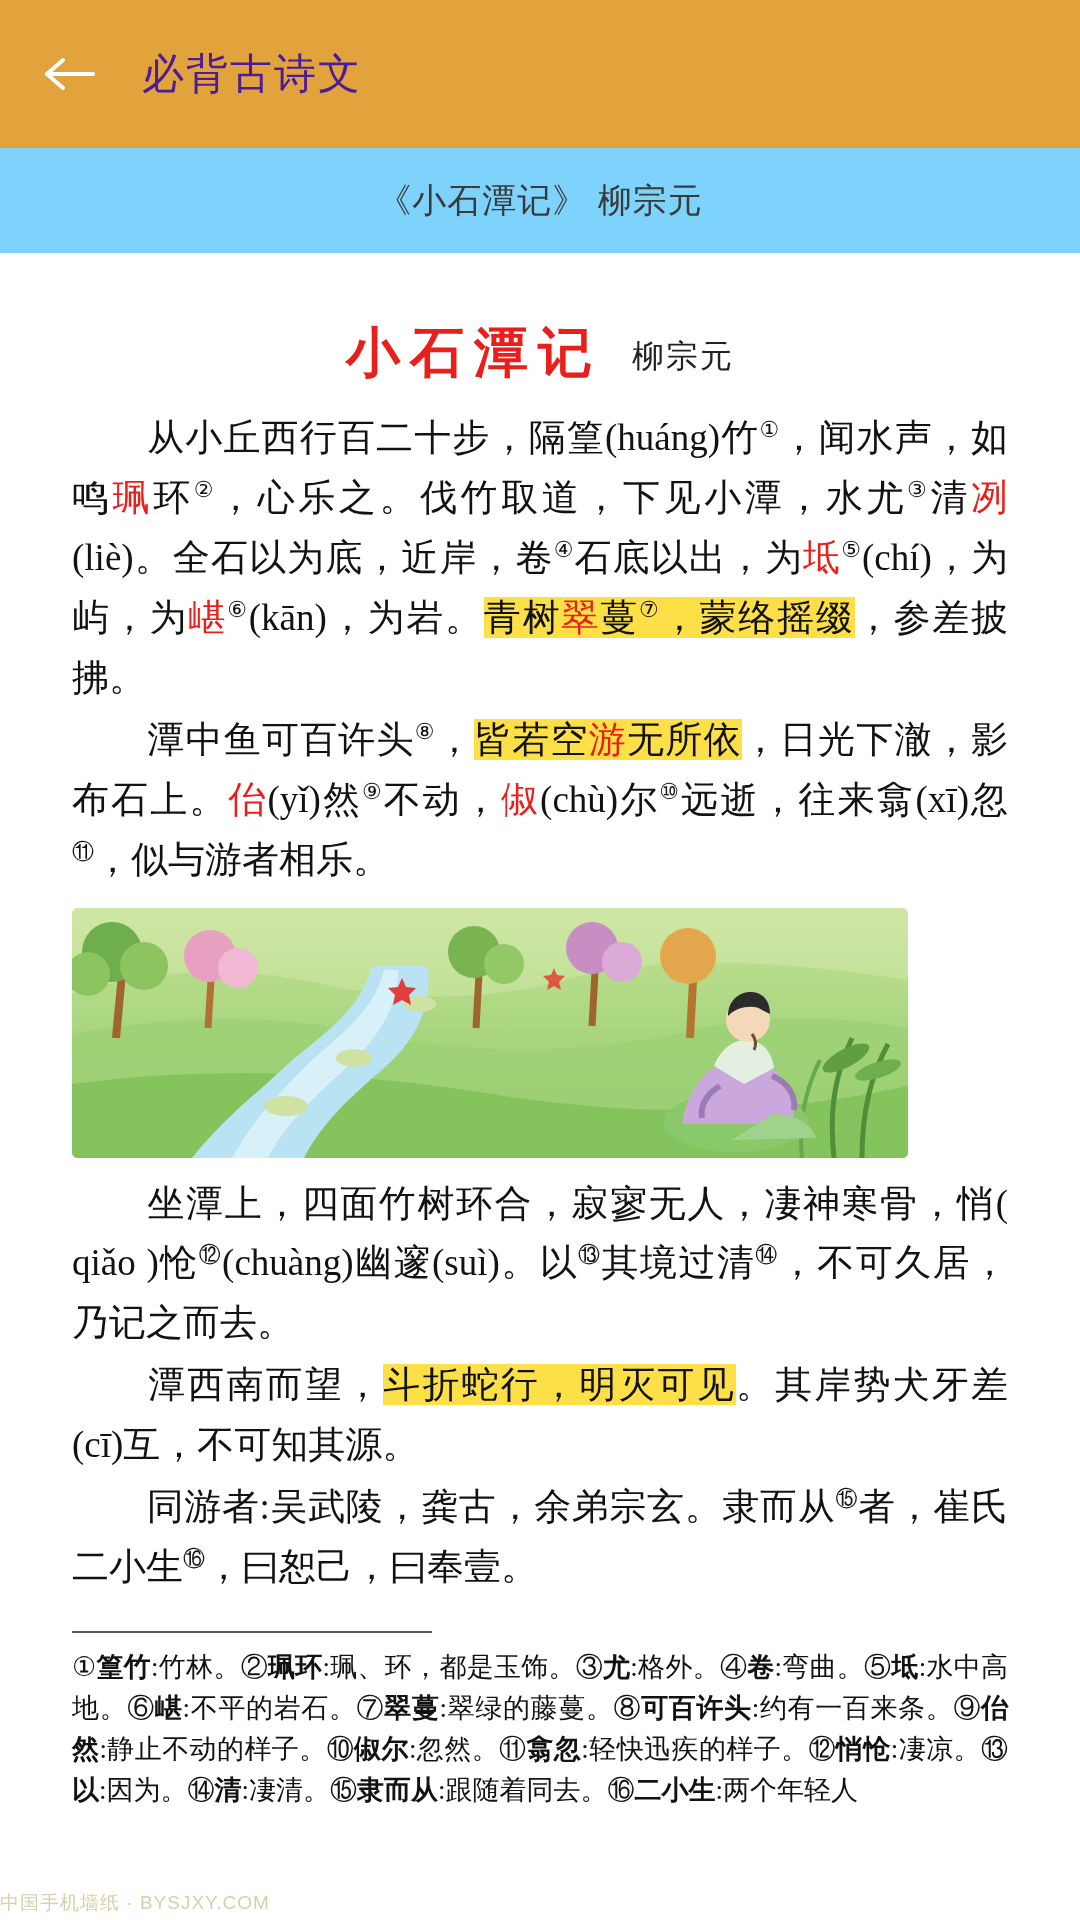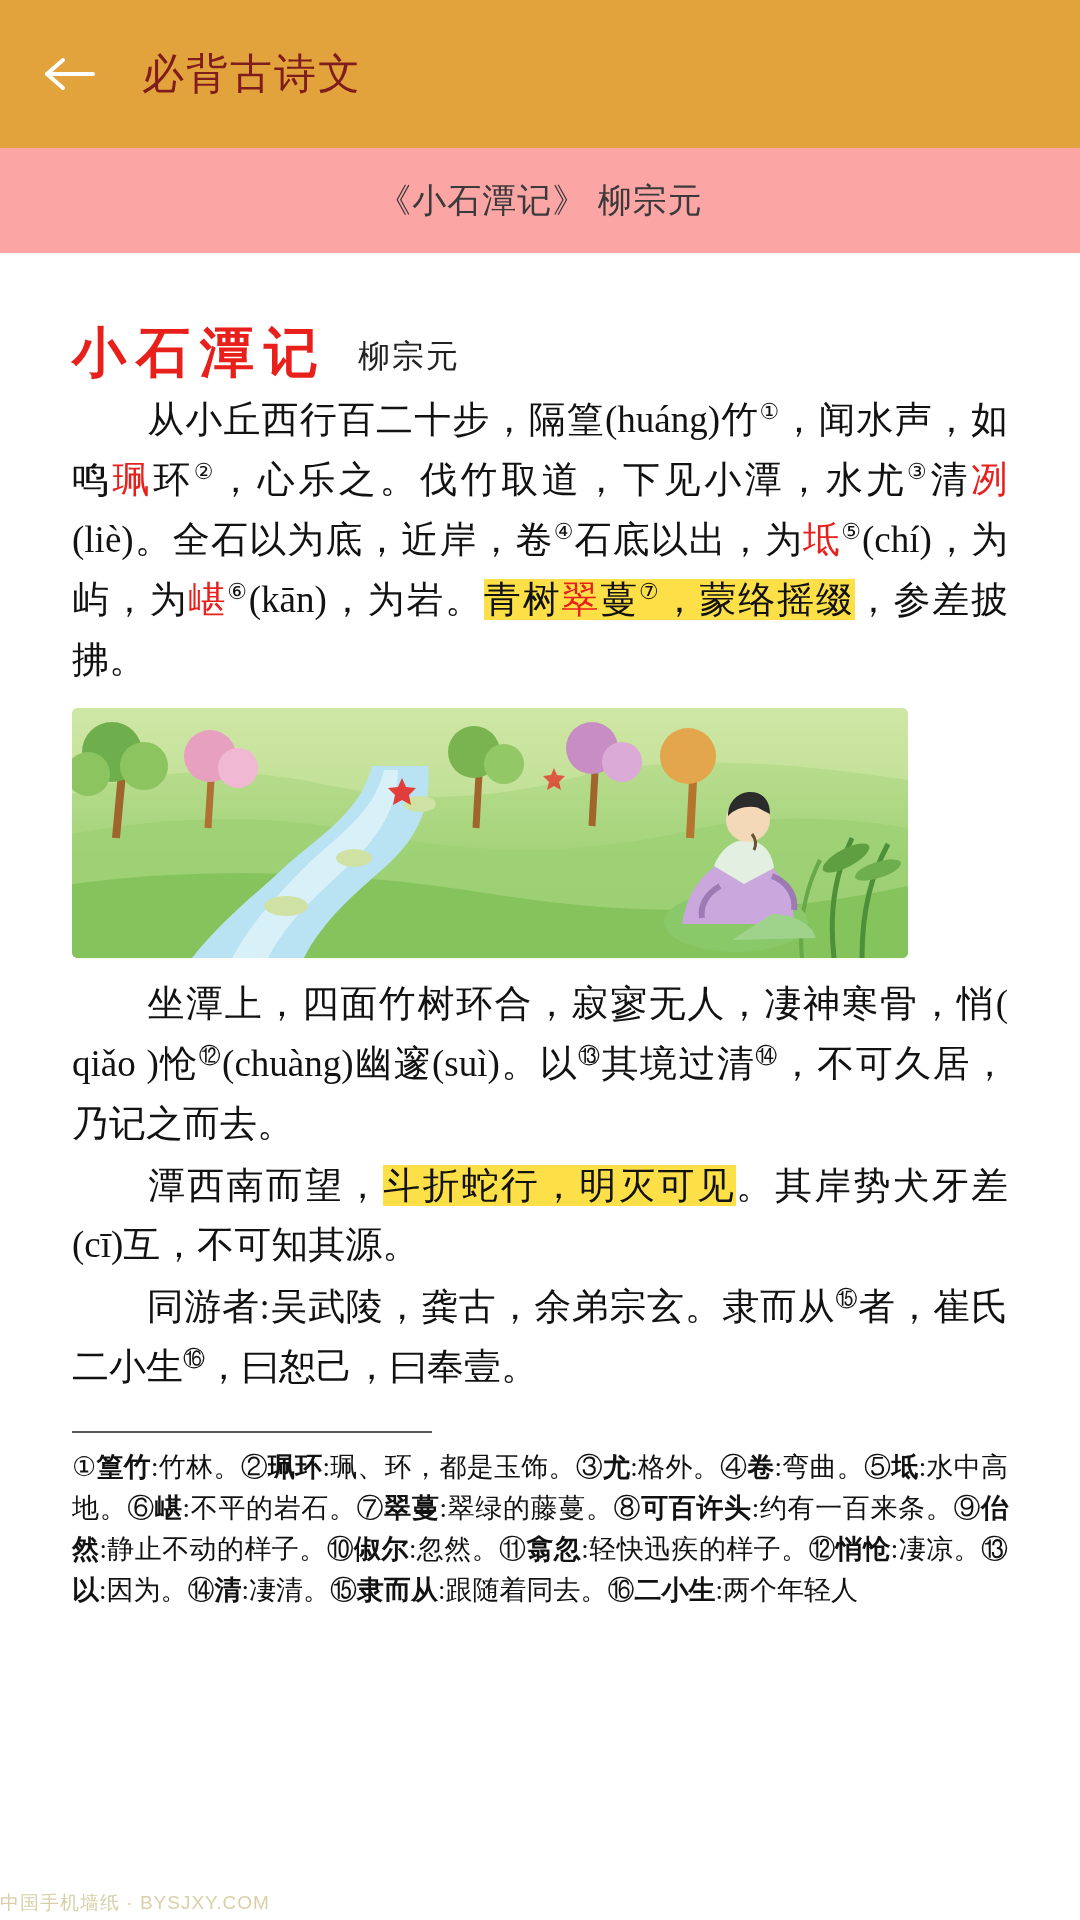--- a/index.html
+++ b/index.html
@@ -31,49 +31,51 @@
   .back-icon {
     width: 60px;
     height: 60px;
     display: flex;
     align-items: center;
     justify-content: center;
     margin-right: 42px;
   }
   .back-icon svg { display: block; }
   .appbar-title {
-    color: #7f1d1d;
+    color: #4c1d95;
     font-size: 42px;
     font-family: "Liberation Sans", sans-serif;
     letter-spacing: 2px;
   }
   
   .subbar {
     height: 105px;
-    background: #fca5a5;
+    background: #7dd3fc;
     display: flex;
     align-items: center;
     justify-content: center;
   }
   .subbar-text {
     font-size: 34px;
     color: #3a3a3a;
     font-family: "Liberation Sans", sans-serif;
     letter-spacing: 1px;
   }
   
   .content {
     padding: 40px 72px 0 72px;
     box-sizing: border-box;
     height: calc(1920px - 148px - 105px);
     overflow: hidden;
     position: relative;
   }
   .poem-head {
+    text-align: center;
     margin-top: 24px;
+    margin-bottom: 18px;
     white-space: nowrap;
   }
   .poem-title {
     color: #e8201b;
     font-size: 54px;
     font-weight: bold;
     letter-spacing: 10px;
     font-family: "Liberation Serif", serif;
   }
   .poem-author {
@@ -161,20 +163,23 @@
 
     <div class="poem-head">
       <span class="poem-title">小石潭记</span>
       <span class="poem-author">柳宗元</span>
     </div>
 
     <p class="para">
       <span class="indent"></span>从小丘西行百二十步，隔篁<span class="py">(huáng)</span>竹<span class="sup">①</span>，闻水声，如鸣<span class="red">珮</span>环<span class="sup">②</span>，心乐之。伐竹取道，下见小潭，水尤<span class="sup">③</span>清<span class="red">冽</span><span class="py">(liè)</span>。全石以为底，近岸，卷<span class="sup">④</span>石底以出，为<span class="red">坻</span><span class="sup">⑤</span><span class="py">(chí)</span>，为屿，为<span class="red">嵁</span><span class="sup">⑥</span><span class="py">(kān)</span>，为岩。<span class="hl">青树<span class="red">翠</span>蔓<span class="sup">⑦</span>，蒙络摇缀</span>，参差披拂。
     </p>
 
+    <p class="para">
+      <span class="indent"></span>潭中鱼可百许头<span class="sup">⑧</span>，<span class="hl">皆若空<span class="red">游</span>无所依</span>，日光下澈，影布石上。<span class="red">佁</span><span class="py">(yǐ)</span>然<span class="sup">⑨</span>不动，<span class="red">俶</span><span class="py">(chù)</span>尔<span class="sup">⑩</span>远逝，往来翕<span class="py">(xī)</span>忽<span class="sup">⑪</span>，似与游者相乐。
+    </p>
 
     <div class="illus">
       <svg width="836" height="250" viewBox="0 0 836 250" aria-hidden="true">
         <defs>
           <linearGradient id="gsky" x1="0" y1="0" x2="0" y2="1">
             <stop offset="0%" stop-color="#cfe7a5"></stop>
             <stop offset="100%" stop-color="#a9d47f"></stop>
           </linearGradient>
           <linearGradient id="ghill" x1="0" y1="0" x2="0" y2="1">
             <stop offset="0%" stop-color="#b8dd8d"></stop>

